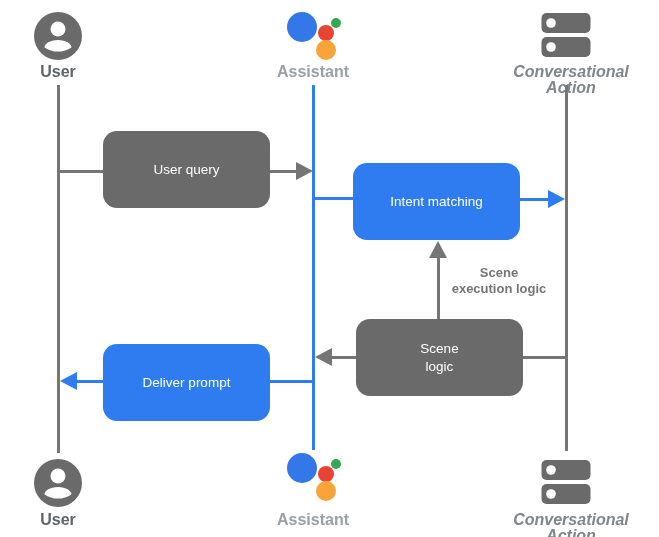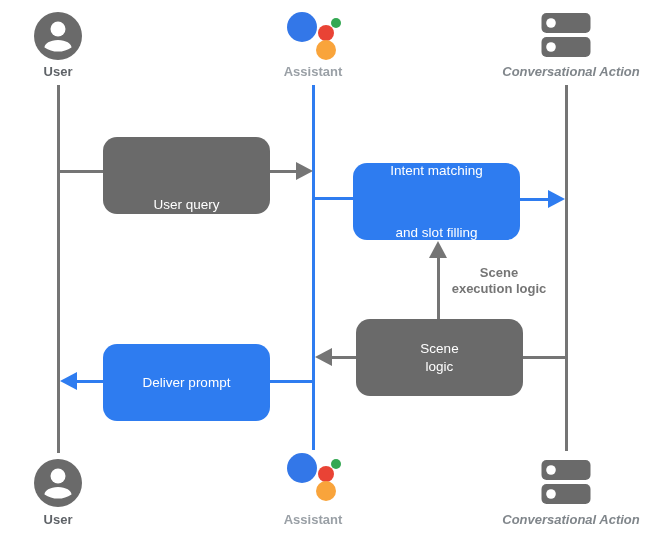--- a/index.html
+++ b/index.html
@@ -27,21 +27,21 @@
   
   .box{
     position:absolute;width:167px;height:77px;border-radius:14px;
     display:flex;flex-direction:column;align-items:center;justify-content:center;
     color:#ffffff;font-size:13.5px;line-height:18px;text-align:center;
   }
   .box.gray{background:var(--gray-box);}
   .box.blue{background:var(--blue);gap:44px;}
   
   .actor-label{
-    position:absolute;text-align:center;font-weight:bold;font-size:13px;line-height:16px;
+    position:absolute;text-align:center;font-weight:bold;font-size:16px;line-height:16px;
   }
   .actor-label.dark{color:var(--label-dark);}
   .actor-label.light{color:var(--label-light);}
   .actor-label.mid{color:var(--label-mid);font-style:italic;}
   .annotation{
     position:absolute;text-align:center;font-weight:bold;font-size:13px;line-height:16px;
     color:var(--line-gray);
   }
   .line2{display:block;}
 </style>
@@ -76,27 +76,26 @@
   <div class="abs" style="left:541px;top:13px;">
     <svg width="50" height="44" viewBox="0 0 50 44">
       <rect x="0.5" y="0" width="49" height="20" rx="5" style="fill:var(--gray-box)"></rect>
       <rect x="0.5" y="24" width="49" height="20" rx="5" style="fill:var(--gray-box)"></rect>
       <circle cx="10" cy="10" r="4.8" fill="#ffffff"></circle>
       <circle cx="10" cy="34" r="4.8" fill="#ffffff"></circle>
     </svg>
   </div>
   <div class="actor-label mid" style="left:491px;top:64px;width:160px;">Conversational Action</div>
 
-  <div class="box gray" style="left:103px;top:137px;justify-content:flex-end;">
+  <div class="box gray" style="left:103px;top:131px;">
     <span>User query</span>
   </div>
 
   <div class="box blue" style="left:353px;top:163px;">
     <span class="line2">Intent matching</span>
-    <span class="line2">and slot filling</span>
   </div>
 
   <div class="box gray" style="left:356px;top:319px;">
     <span class="line2">Scene</span>
     <span class="line2">logic</span>
   </div>
 
   <div class="box blue" style="left:103px;top:344px;">
     <span>Deliver prompt</span>
   </div>

